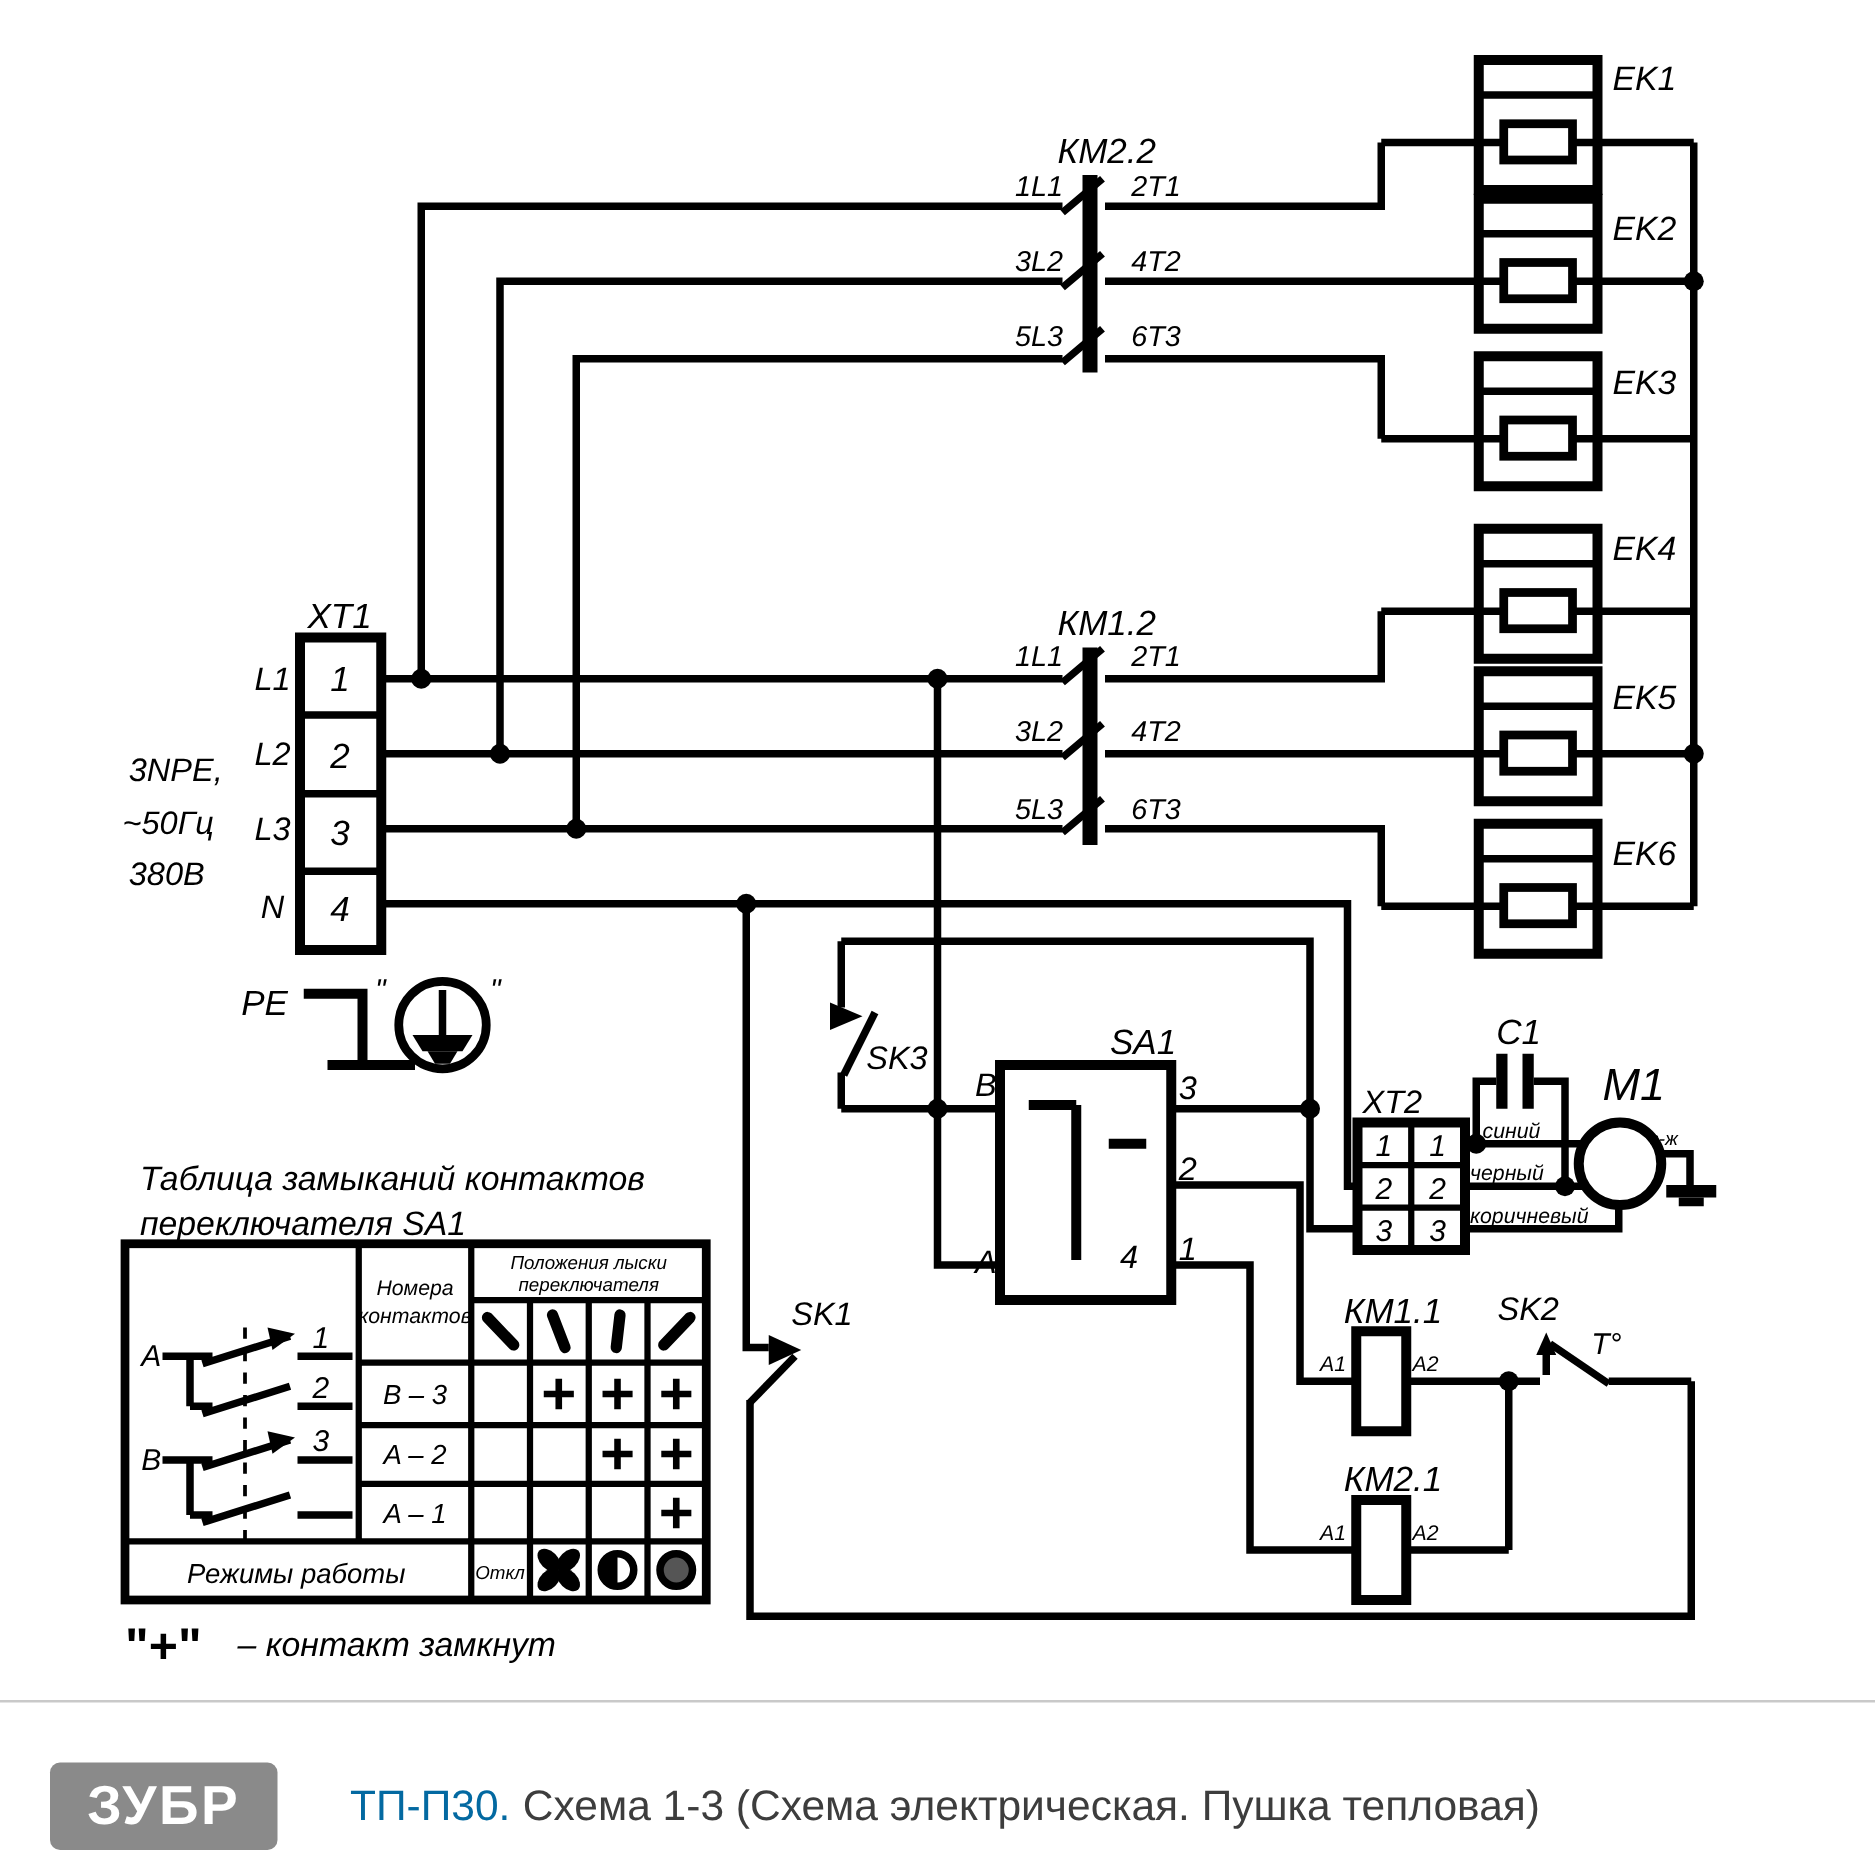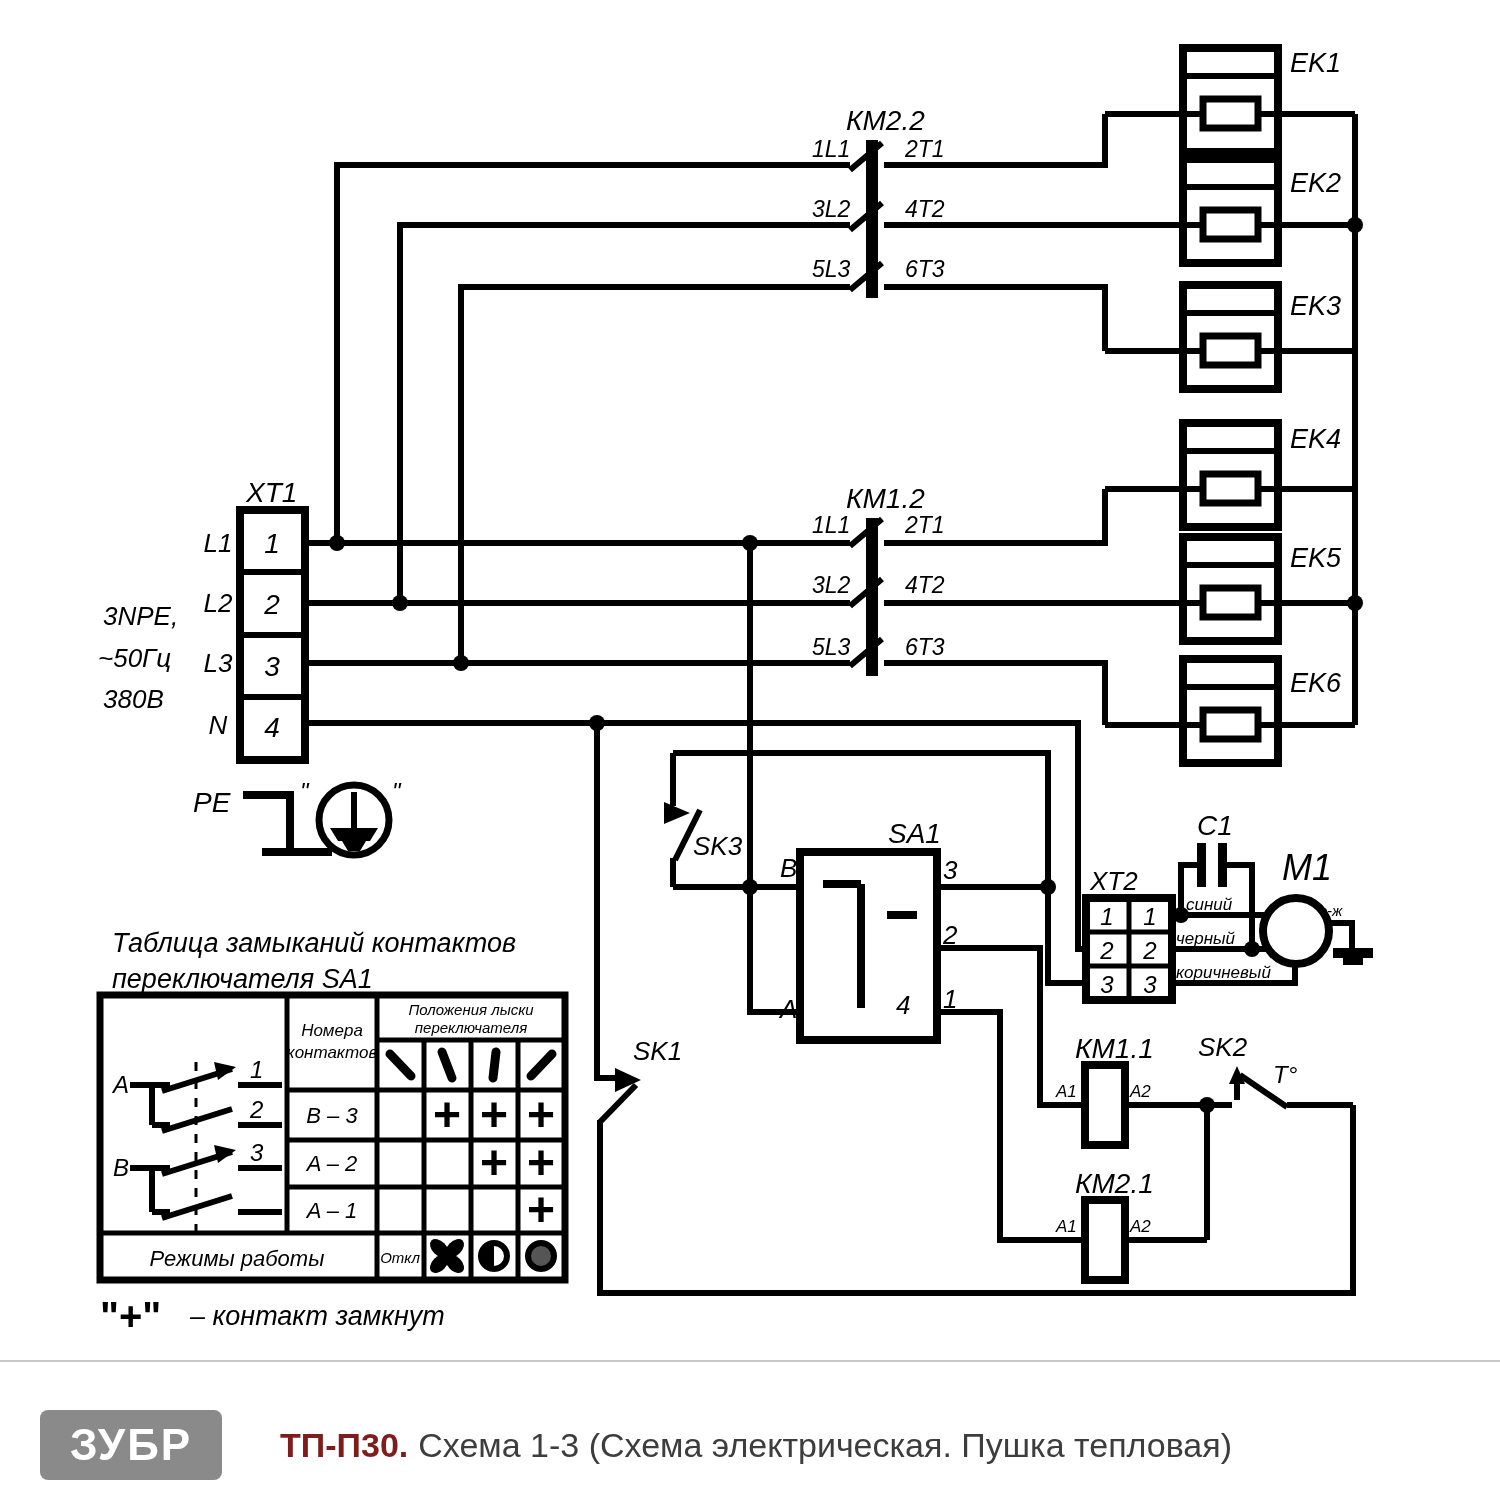--- a/index.html
+++ b/index.html
@@ -25,21 +25,21 @@
   .mid{text-anchor:middle;}
   .mark{font-size:48px;font-weight:bold;font-style:normal;text-anchor:middle;}
   .legplus{font-size:40px;font-weight:bold;font-style:normal;}
   
   #divider{position:absolute;left:0;top:1360px;width:1500px;height:2px;background:#c9c9c9;}
   #footer{position:absolute;left:0;top:1395px;width:1232px;height:100px;display:flex;align-items:center;}
   #logo{margin-left:40px;width:238px;height:70px;background:#8a8a8a;border-radius:8px;
         display:flex;align-items:center;justify-content:center;gap:10px;}
   #logo .brand{color:#fff;font-weight:bold;font-size:44px;letter-spacing:2px;font-style:normal;}
   #caption{margin-left:58px;font-size:34px;color:#3d3d3d;white-space:nowrap;}
-  #caption b{color:#7f1d1d;font-weight:bold;margin-right:10px;}
+  #caption b{color:#0369a1;font-weight:normal;margin-right:10px;}
 </style>
 </head>
 <body>
 
 <div id="page">
 <svg width="1500" height="1370" viewBox="0 0 1500 1370">
 
   <g>
 
     <path class="w" d="M305,543 H850"></path>

